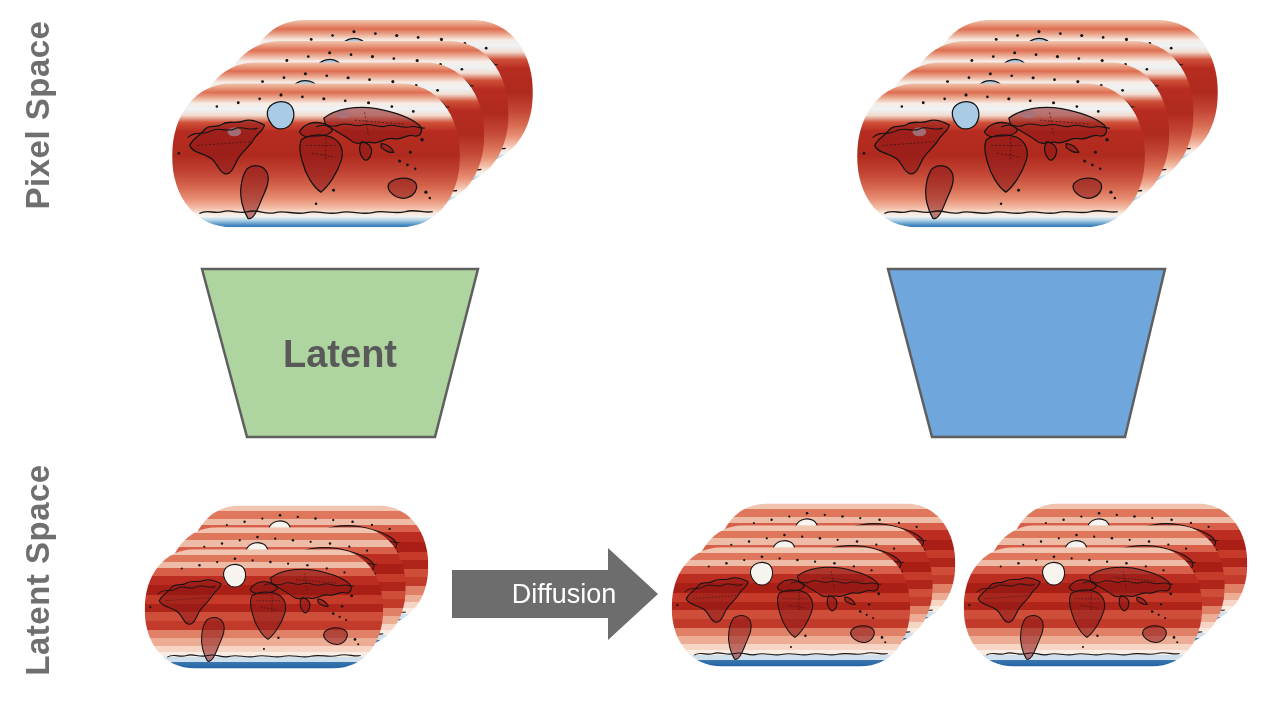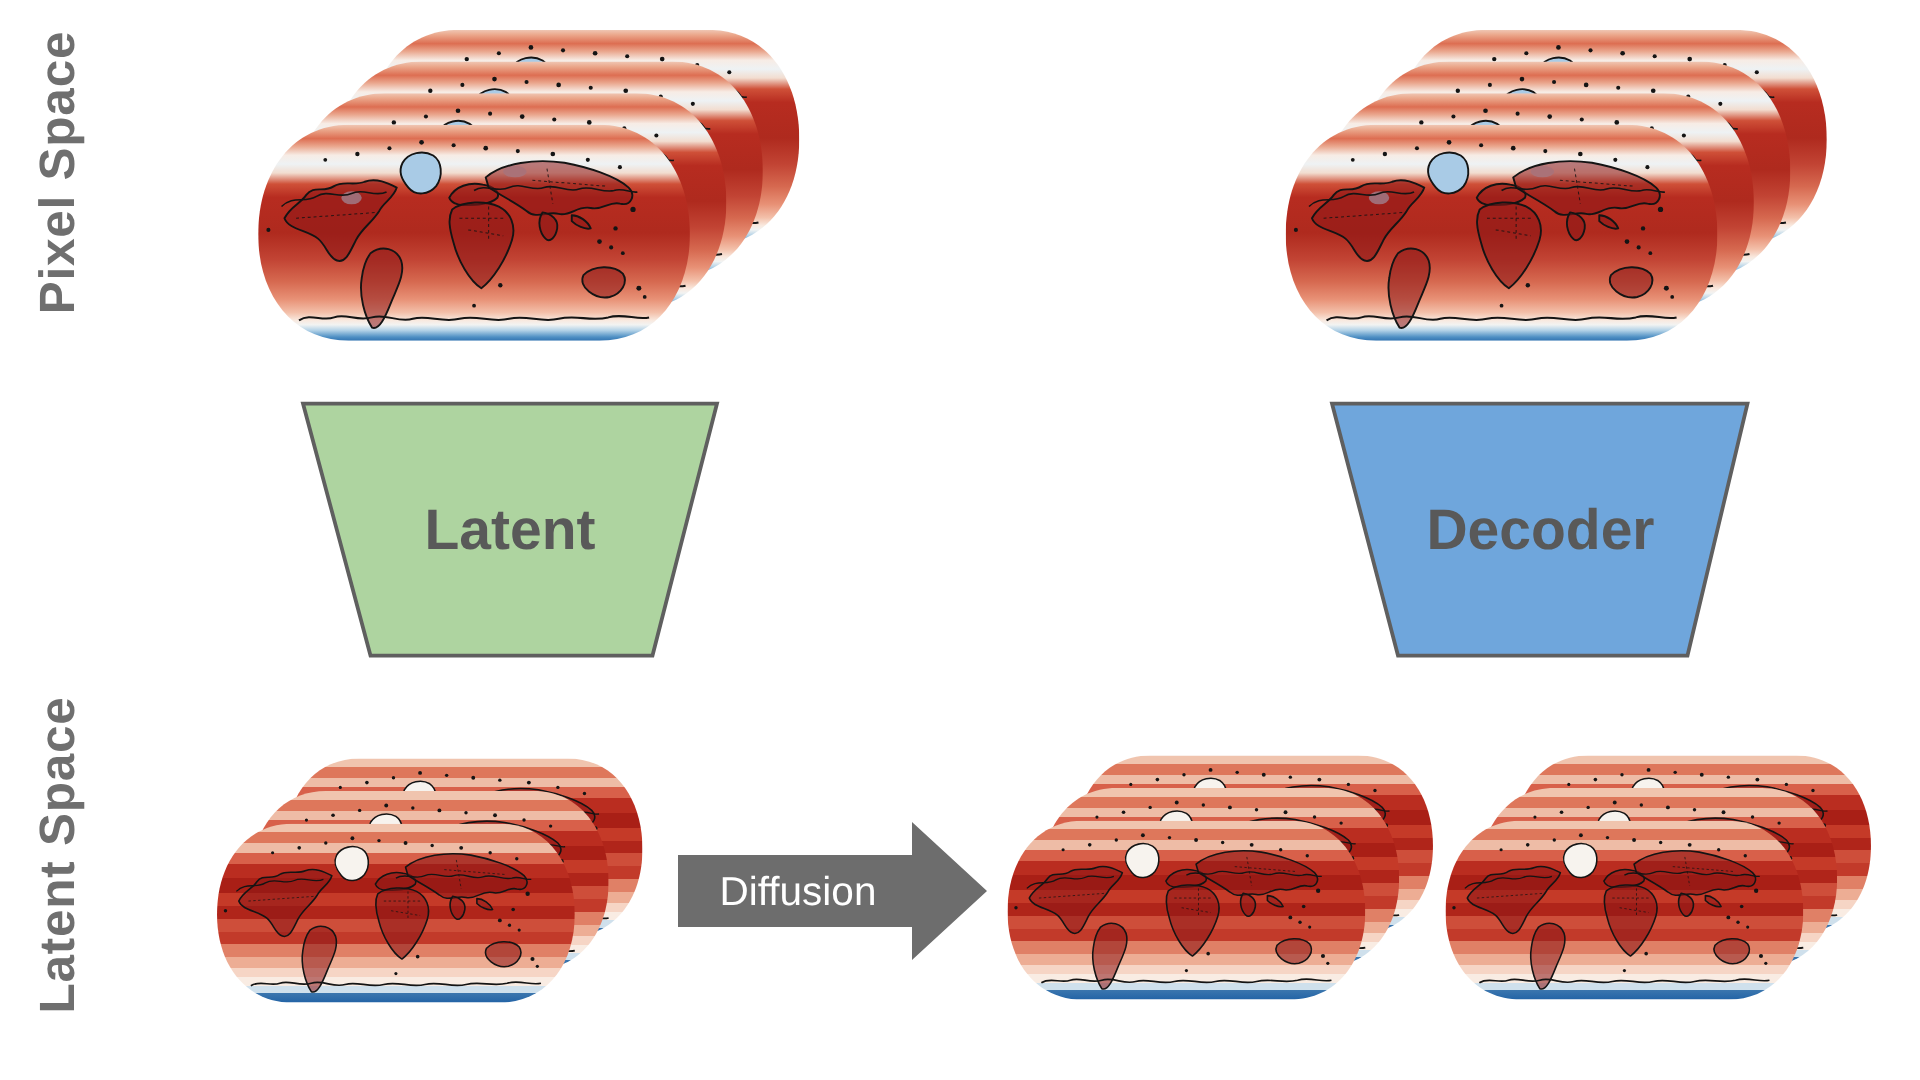--- a/index.html
+++ b/index.html
@@ -6,21 +6,21 @@
   .canvas{position:relative;width:1280px;height:720px;background:#ffffff;overflow:hidden;
           font-family:"Liberation Sans",sans-serif;}
   .vlabel{position:absolute;width:300px;height:44px;line-height:44px;text-align:center;
           font-weight:bold;font-size:33px;color:#6f6f6f;transform:rotate(-90deg);
           white-space:nowrap;letter-spacing:0.5px;}
   .stack{position:absolute;}
   .shape-svg{position:absolute;overflow:visible;}
   .block-label{position:absolute;display:flex;align-items:center;justify-content:center;
           font-weight:bold;font-size:38px;color:#595959;}
   .arrow-label{position:absolute;display:flex;align-items:center;justify-content:center;
-          font-weight:400;font-size:27px;color:#ffffff;}
+          font-weight:400;font-size:27px;color:#ffffff;margin-left:32px;}
 </style>
 </head>
 <body>
 
 <div class="canvas">
 
   <svg width="0" height="0" style="position:absolute" xmlns="http://www.w3.org/2000/svg" xmlns:xlink="http://www.w3.org/1999/xlink" aria-hidden="true">
     <defs>
       <path id="robshape" d="M64,2 L236,2 C274,2 298,34 298,77 C298,119 274,150 236,150 L64,150 C26,150 2,119 2,77 C2,34 26,2 64,2 Z"></path>
       <clipPath id="robclip">
@@ -164,21 +164,20 @@
   </svg>
 
   <svg class="shape-svg" style="left:198px;top:266px" width="284" height="176" viewBox="0 0 284 176">
     <polygon points="4,3 280,3 237,171 49,171" stroke="#5f5f5f" stroke-width="2.5" fill="#aed4a0"></polygon>
   </svg>
   <div class="block-label" style="left:198px;top:266px;width:284px;height:176px">Latent</div>
 
   <svg class="shape-svg" style="left:884px;top:266px" width="286" height="176" viewBox="0 0 286 176">
     <polygon points="4,3 281,3 241,171 48,171" stroke="#5f5f5f" stroke-width="2.5" fill="#6fa6dc"></polygon>
   </svg>
-  <div class="block-label" style="left:884px;top:266px;width:286px;height:176px">Decoder</div>
 
   <svg class="stack" style="left:143px;top:504px" width="287" height="166" viewBox="0 0 356 206">
     <use href="#map-latent" transform="translate(56,0)"></use>
     <use href="#map-latent" transform="translate(28,27)"></use>
     <use href="#map-latent" transform="translate(0,54)"></use>
   </svg>
 
   <svg class="shape-svg" style="left:450px;top:546px" width="212" height="96" viewBox="0 0 212 96">
     <polygon points="2,24 158,24 158,2 208,48 158,94 158,72 2,72" fill="#6d6d6d"></polygon>
   </svg>

